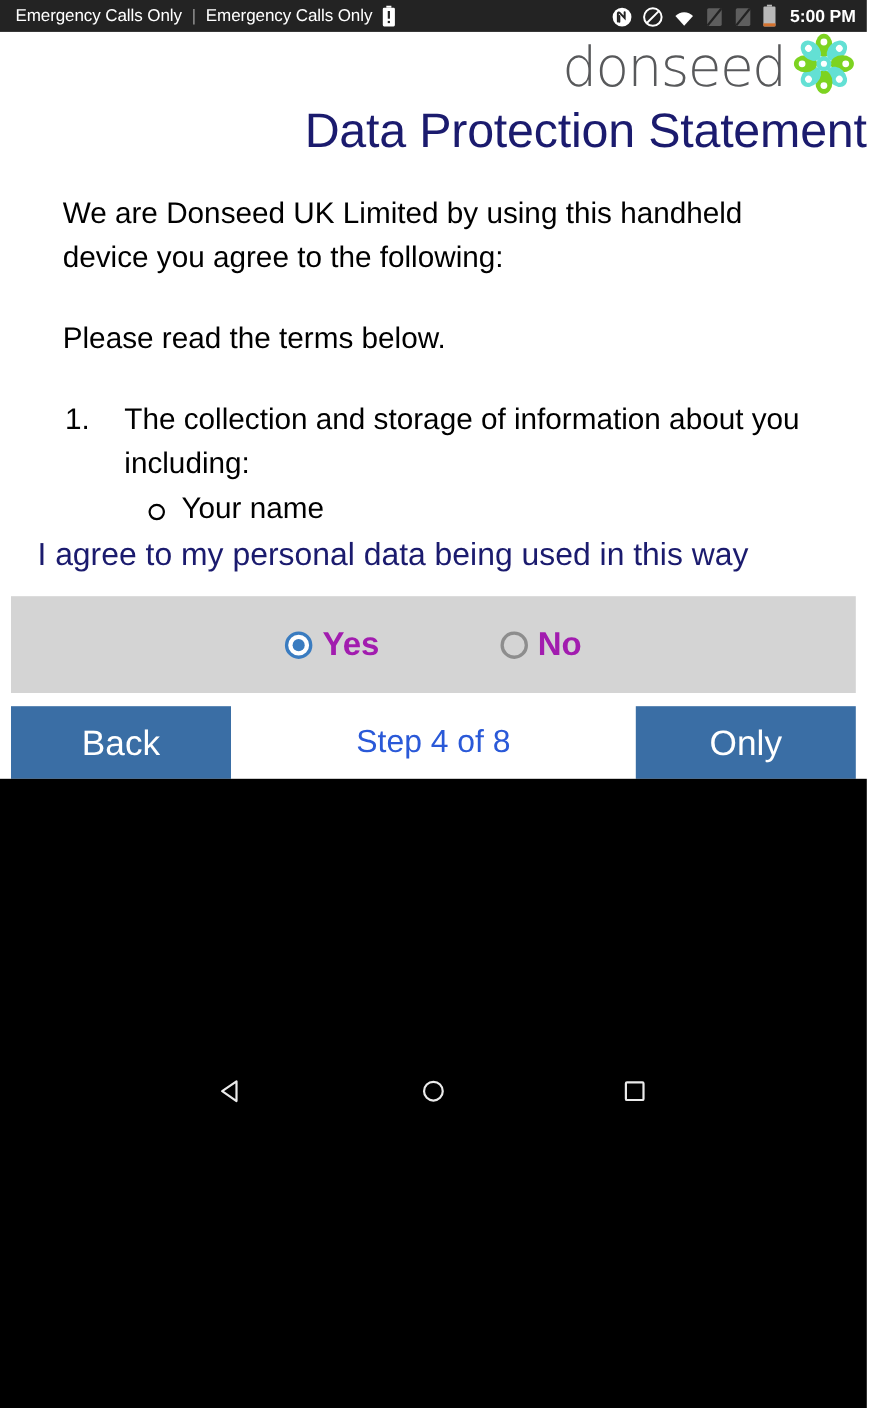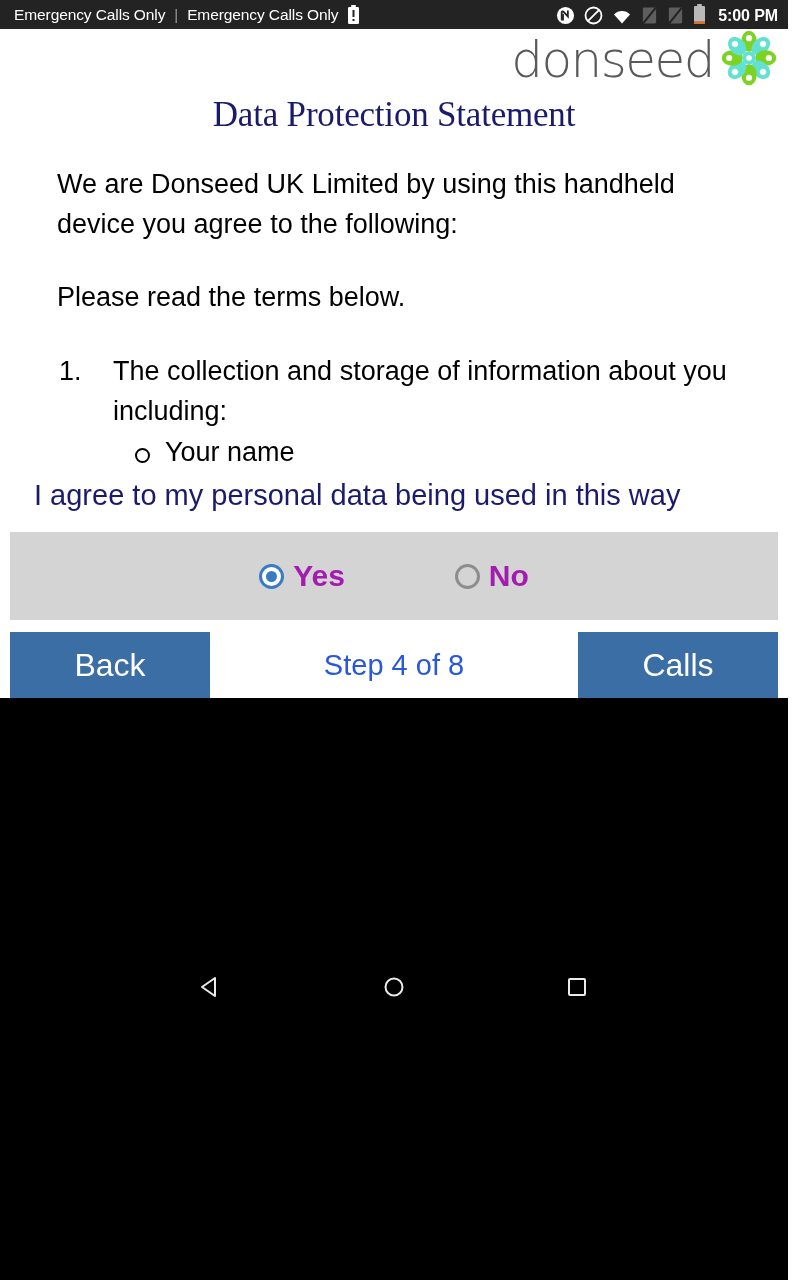--- a/index.html
+++ b/index.html
@@ -48,27 +48,26 @@
     font-size:50px;
     font-weight:300;
     color:#58595b;
     letter-spacing:-1.5px;
     line-height:1;
   }
 
   
   .title {
     flex:0 0 auto;
-    text-align:center;
+    text-align:right;
     color:#1b1b6e;
-    font-size:35px;
+    font-size:44px;
     padding-top:4px;
     padding-bottom:6px;
     letter-spacing:-0.2px;
-    font-family:Liberation Serif, serif;
   }
 
   
   .terms {
     flex:0 0 auto;
     height:330px;
     overflow:hidden;
     padding:24px 42px 0 57px;
     color:#000000;
     font-size:27px;
@@ -306,21 +305,21 @@
     </label>
     <label class="radio-opt">
       <span class="rb off"></span>
       <span>No</span>
     </label>
   </div>
 
   <div class="bottombar">
     <button class="navbtn">Back</button>
     <div class="stepwrap">Step 4 of 8</div>
-    <button class="navbtn">Calls</button>
+    <button class="navbtn">Only</button>
   </div>
 
   <div class="androidnav">
     <span class="navicon">
       <svg width="26" height="26" viewBox="0 0 26 26">
           <path d="M17 4 L17 22 L4 13 Z" fill="none" stroke="#ffffff" stroke-width="2" stroke-linejoin="round"></path>
         </svg>
     </span>
     <span class="navicon">
       <svg width="26" height="26" viewBox="0 0 26 26">

